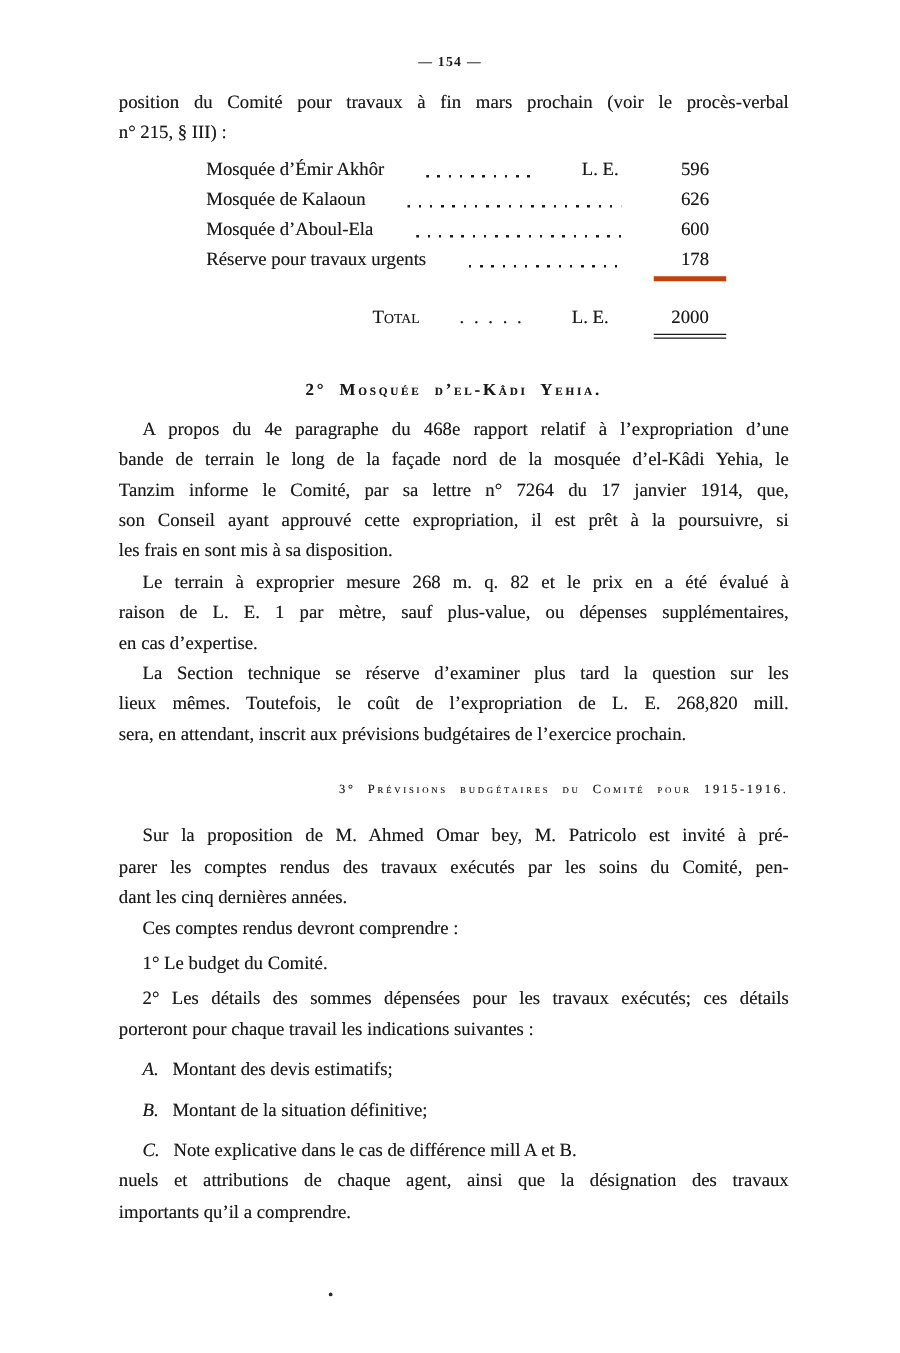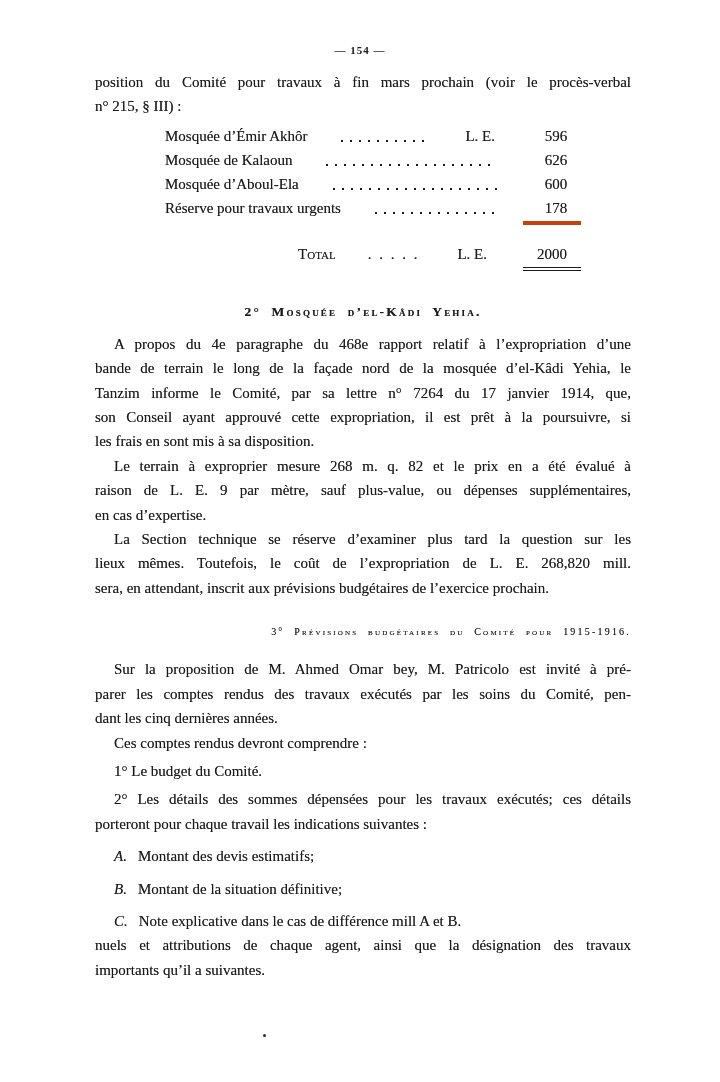--- a/index.html
+++ b/index.html
@@ -114,21 +114,21 @@
 
     <h2 class="h2 sc">2° Mosquée d’el-Kâdi Yehia.</h2>
 
     <p class="line j ind">A propos du 4e paragraphe du 468e rapport relatif à l’expropriation d’une</p>
     <p class="line j">bande de terrain le long de la façade nord de la mosquée d’el-Kâdi Yehia, le</p>
     <p class="line j">Tanzim informe le Comité, par sa lettre n° 7264 du 17 janvier 1914, que,</p>
     <p class="line j">son Conseil ayant approuvé cette expropriation, il est prêt à la poursuivre, si</p>
     <p class="line">les frais en sont mis à sa disposition.</p>
 
     <p class="line j ind">Le terrain à exproprier mesure 268 m. q. 82 et le prix en a été évalué à</p>
-    <p class="line j">raison de L. E. 9 par mètre, sauf plus-value, ou dépenses supplémentaires,</p>
+    <p class="line j">raison de L. E. 1 par mètre, sauf plus-value, ou dépenses supplémentaires,</p>
     <p class="line">en cas d’expertise.</p>
 
     <p class="line j ind">La Section technique se réserve d’examiner plus tard la question sur les</p>
     <p class="line j">lieux mêmes. Toutefois, le coût de l’expropriation de L. E. 268,820 mill.</p>
     <p class="line">sera, en attendant, inscrit aux prévisions budgétaires de l’exercice prochain.</p>
 
     <h2 class="h3 sc">3° Prévisions budgétaires du Comité pour 1915-1916.</h2>
 
     <p class="line j ind">Sur la proposition de M. Ahmed Omar bey, M. Patricolo est invité à pré-</p>
     <p class="line j">parer les comptes rendus des travaux exécutés par les soins du Comité, pen-</p>
@@ -145,18 +145,18 @@
       <span class="it abc-letter">A.</span><span>Montant des devis estimatifs;</span>
     </div>
     <div class="line indf gap-abc">
       <span class="it abc-letter">B.</span><span>Montant de la situation définitive;</span>
     </div>
     <div class="line indf gap-abc">
       <span class="it abc-letter">C.</span><span>Note explicative dans le cas de différence mill A et B.</span>
     </div>
 
     <p class="line j">nuels et attributions de chaque agent, ainsi que la désignation des travaux</p>
-    <p class="line">importants qu’il a suivantes.</p>
+    <p class="line">importants qu’il a comprendre.</p>
 
   </div>
 
   <div class="ink-speck"></div>
 </div>
 
 </body></html>

